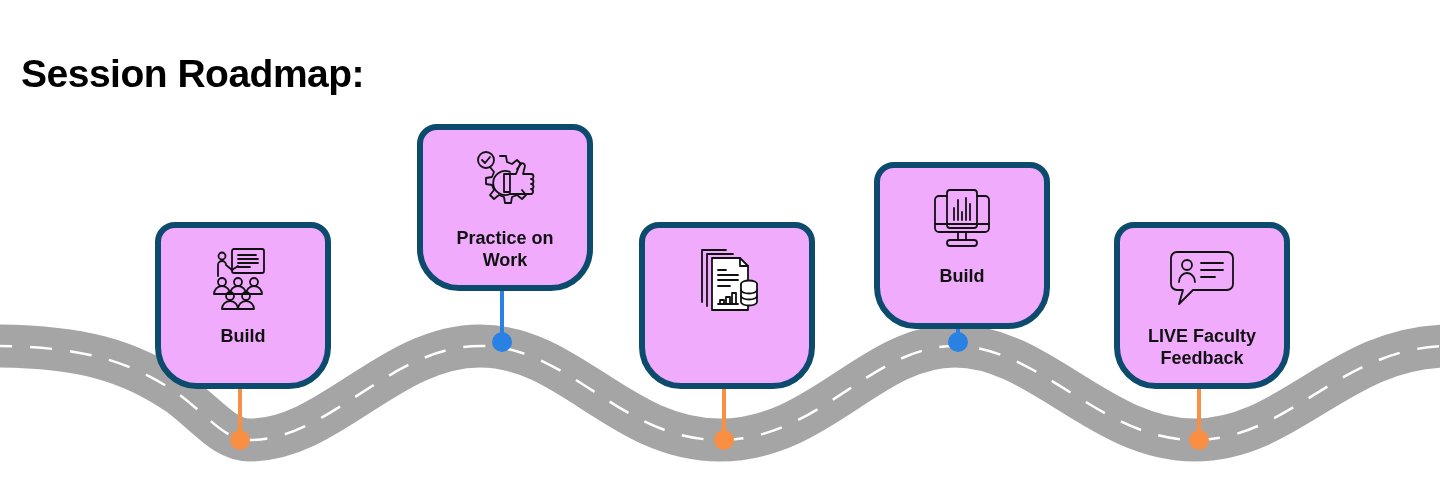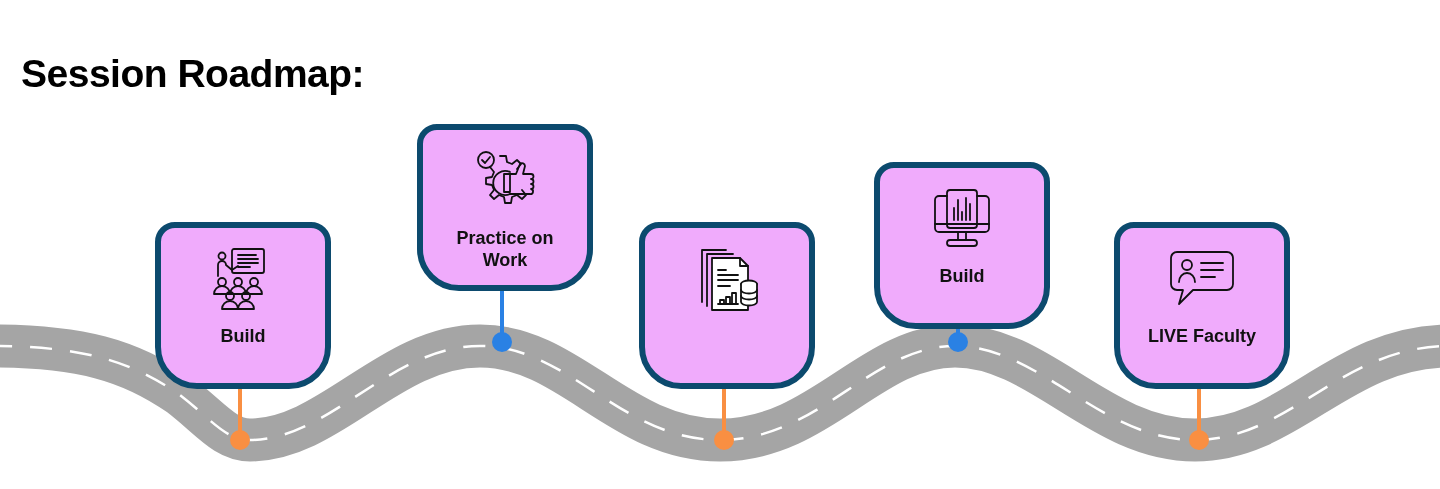--- a/index.html
+++ b/index.html
@@ -134,14 +134,15 @@
   <svg class="icon" viewBox="0 0 70 66" fill="none" stroke="#111" stroke-width="1.8" stroke-linecap="round" stroke-linejoin="round">
     <path d="M10 6 h50 a6 6 0 0 1 6 6 v26 a6 6 0 0 1 -6 6 h-34 l-14 14 l4 -14 h-6 a6 6 0 0 1 -6 -6 v-26 a6 6 0 0 1 6 -6 z"></path>
     <circle cx="20" cy="19" r="5"></circle>
     <path d="M12 36 a8 9 0 0 1 16 0"></path>
     <line x1="34" y1="17" x2="56" y2="17"></line>
       <line x1="34" y1="24" x2="56" y2="24"></line>
       <line x1="34" y1="31" x2="48" y2="31"></line>
   </svg>
   <div class="label">
     <div>LIVE Faculty</div>
+    <div>Feedback</div>
   </div>
 </div>
 
 </body></html>

